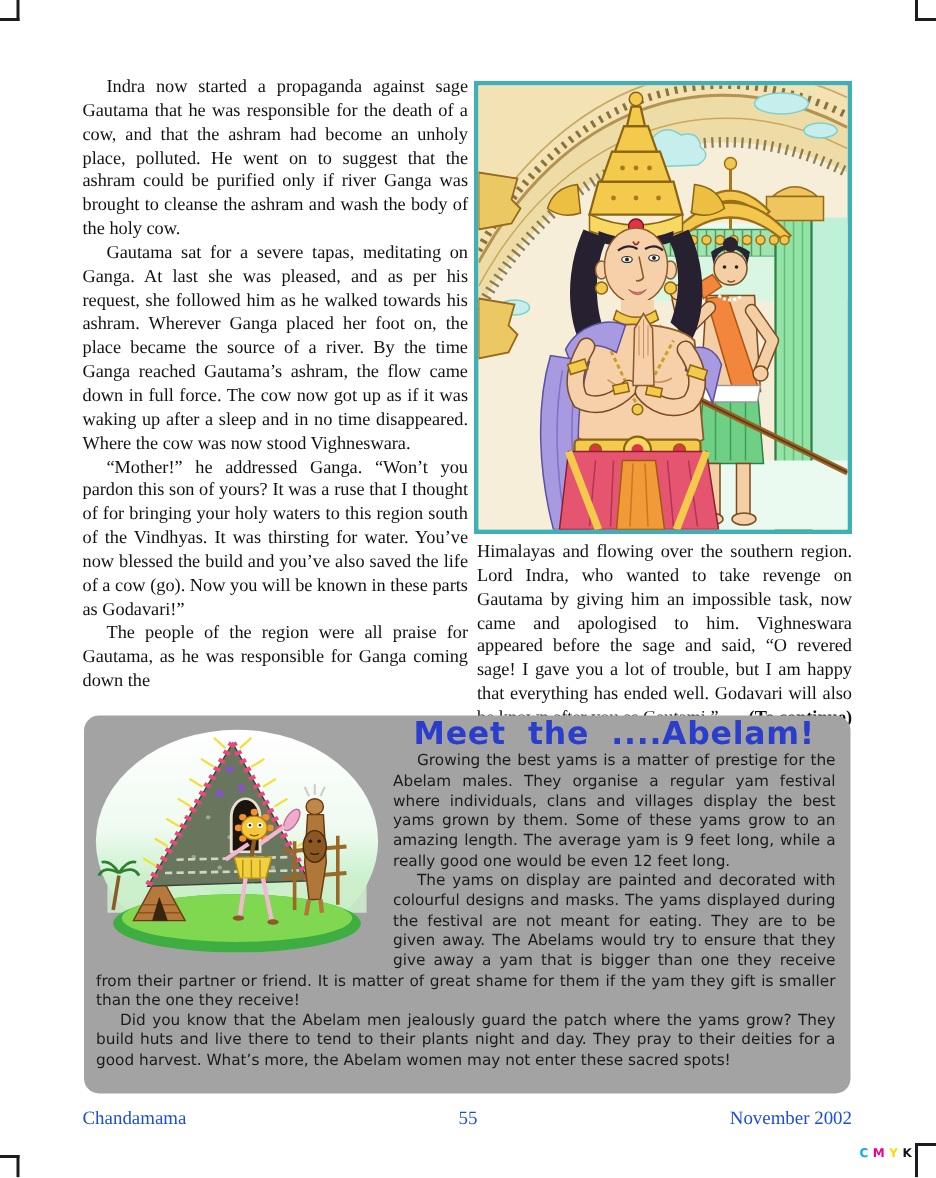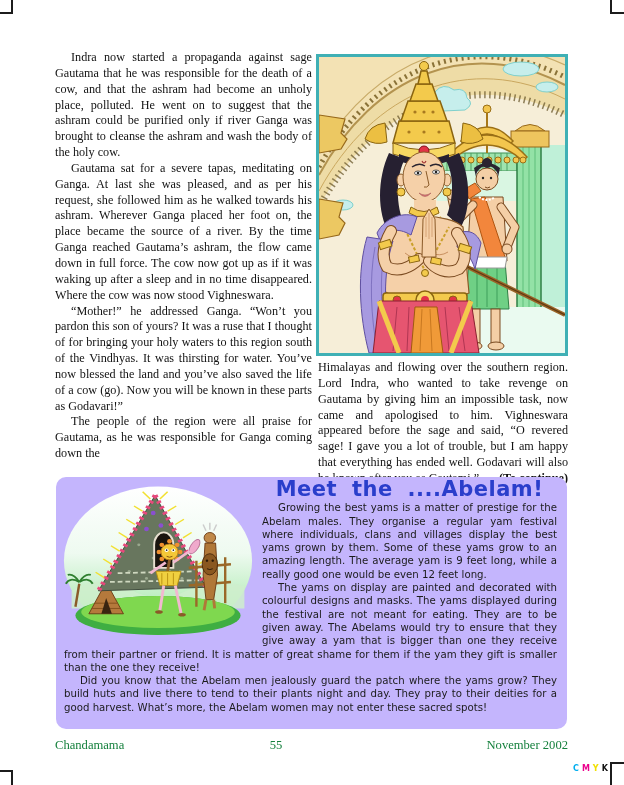--- a/index.html
+++ b/index.html
@@ -28,35 +28,35 @@
   
   .main-illust {
     position:absolute; left:316px; top:54px; width:252px; height:302px;
     border:3px solid #3fb0b5; background:#f6eed8;
   }
   .main-illust svg { display:block; width:100%; height:100%; }
 
   
   .feature-box {
     position:absolute; left:56px; top:477px; width:511px; height:252px;
-    background:#c4b5fd; border-radius:10px; padding:4px 10px 4px 8px;
+    background:#a3a3a3; border-radius:10px; padding:4px 10px 4px 8px;
     font-family:"DejaVu Sans", sans-serif; font-size:10.2px; line-height:13.3px; color:#1b1b1b;
   }
   .abelam-illust { float:left; width:192px; height:152px; margin:2px 8px 2px -2px; }
   .abelam-illust svg { display:block; width:100%; height:100%; }
   .box-title {
     text-align:center; font-size:21px; font-weight:bold; color:#2a3ecb;
     letter-spacing:0.5px; word-spacing:7px; margin:2px 0 5px 0;
   }
   .box-body p { text-indent:16px; text-align:justify; }
 
   
-  .footer-item { position:absolute; top:738px; font-size:12.6px; color:#15803d; }
+  .footer-item { position:absolute; top:738px; font-size:12.6px; color:#1d4ed8; }
   .footer-left { left:55px; }
-  .footer-center { left:0; width:552px; text-align:center; }
+  .footer-center { left:0; width:624px; text-align:center; }
   .footer-right { left:318px; width:250px; text-align:right; }
 
   
   .cmyk {
     position:absolute; left:573px; top:764px; font-family:"DejaVu Sans", sans-serif;
     font-size:8px; font-weight:bold; letter-spacing:0; line-height:10px;
   }
   .cmyk span { display:inline-block; margin-right:3px; }
 </style>
 </head>
@@ -65,21 +65,21 @@
 <div class="page">
 
   <div class="crop crop-tl"></div>
   <div class="crop crop-tr"></div>
   <div class="crop crop-bl"></div>
   <div class="crop crop-br"></div>
 
   <div class="col col-left">
       <p><span>Indra now started a propaganda against sage Gautama that he was responsible for the death of a cow, and that the ashram had become an unholy place, polluted. He went on to suggest that the ashram could be purified only if river Ganga was brought to cleanse the ashram and wash the body of the holy cow.</span></p>
       <p><span>Gautama sat for a severe </span><span class="it">tapas,</span><span> meditating on Ganga. At last she was pleased, and as per his request, she followed him as he walked towards his ashram. Wherever Ganga placed her foot on, the place became the source of a river. By the time Ganga reached Gautama’s ashram, the flow came down in full force. The cow now got up as if it was waking up after a sleep and in no time disappeared. Where the cow was now stood Vighneswara.</span></p>
-      <p><span>“Mother!” he addressed Ganga. “Won’t you pardon this son of yours? It was a ruse that I thought of for bringing your holy waters to this region south of the Vindhyas. It was thirsting for water. You’ve now blessed the land and you’ve also saved the life of a cow </span><span class="it">(go)</span><span>. Now you will be known in these parts as Godavari!”</span></p>
+      <p><span>“Mother!” he addressed Ganga. “Won’t you pardon this son of yours? It was a ruse that I thought of for bringing your holy waters to this region south of the Vindhyas. It was thirsting for water. You’ve now blessed the build and you’ve also saved the life of a cow </span><span class="it">(go)</span><span>. Now you will be known in these parts as Godavari!”</span></p>
       <p><span>The people of the region were all praise for Gautama, as he was responsible for Ganga coming down the</span></p>
     </div>
 
   <div class="main-illust">
     <svg viewBox="0 0 246 296" preserveAspectRatio="none">
       <rect x="0" y="0" width="246" height="296" fill="#f6eed8"></rect>
 
       <path d="M0,150 C54,50 150,10 246,58 L246,0 L0,0 Z" fill="#eedca6"></path>
       <path d="M0,118 C54,18 150,-22 246,28 L246,0 L0,0 Z" fill="#f3e2b4"></path>
       <path d="M0,118 C54,18 150,-22 246,28" stroke="#b3934f" stroke-width="2" fill="none"></path>

